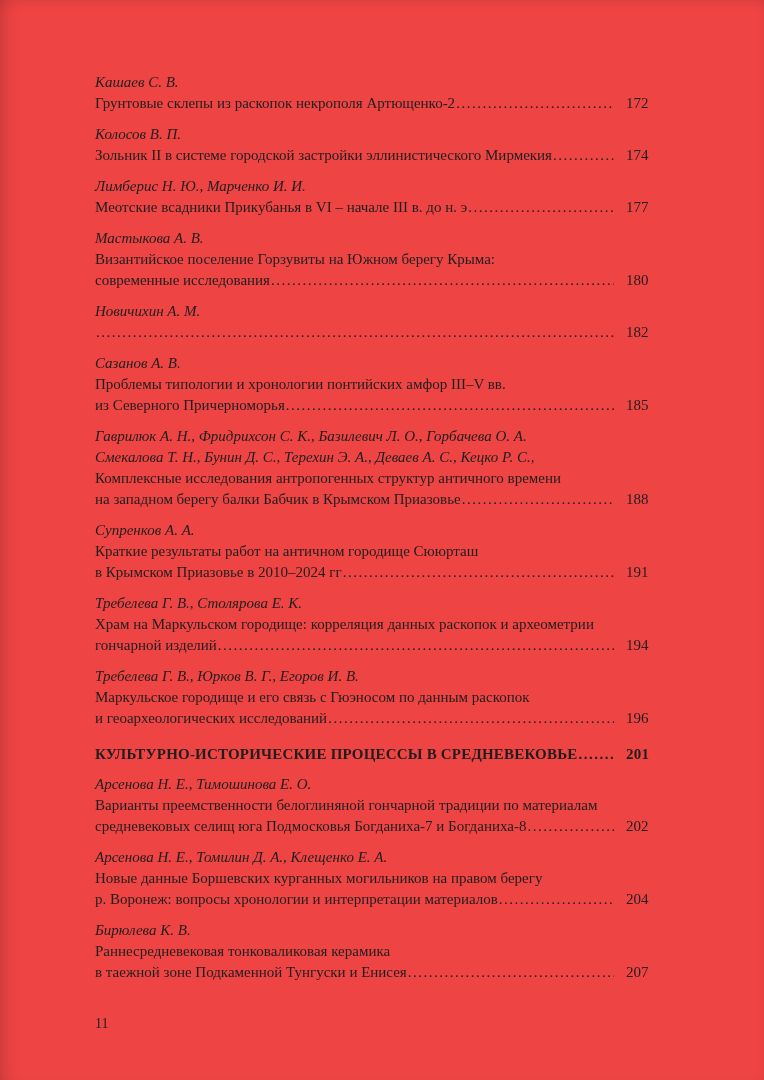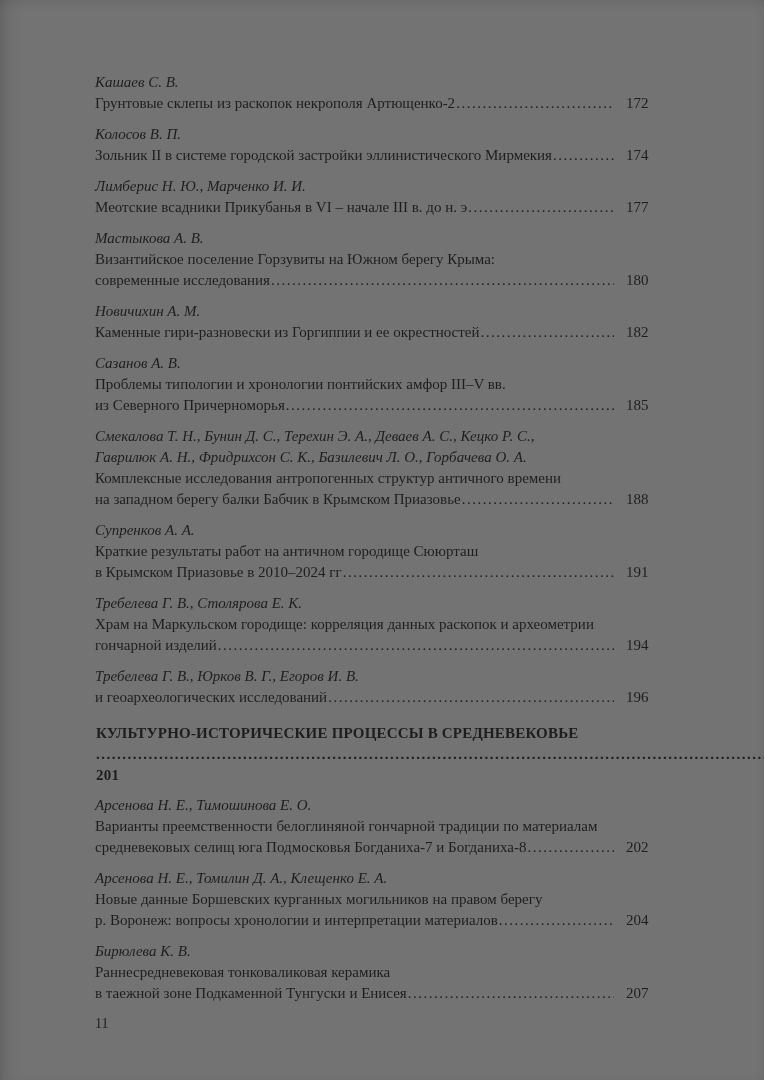--- a/index.html
+++ b/index.html
@@ -10,37 +10,37 @@
   }
   body {
     font-family: "Liberation Serif", "DejaVu Serif", serif;
     color: #1e1e1e;
     background: #f4f4f2;
   }
   .page {
     position: relative;
     width: 764px;
     height: 1080px;
-    background: #737373;
+    background: #ef4444;
     overflow: hidden;
     box-shadow:
       inset 14px 0 22px -16px rgba(0,0,0,.28),
       inset 0 10px 18px -14px rgba(0,0,0,.14),
       inset -8px 0 14px -12px rgba(0,0,0,.10);
   }
   .toc {
     position: absolute;
     left: 95px;
     top: 72px;
     width: 565px;
     font-size: 15px;
     line-height: 21px;
   }
   .toc > div + div { margin-top: 10px; }
-  .toc > .toc-section { margin-top: 15px; flex-direction: column; }
+  .toc > .toc-section { margin-top: 15px; }
   .toc > .toc-section + .entry { margin-top: 9px; }
 
   .authors-line {
     font-style: italic;
   }
   .title-line {}
   .tl-last {
     display: flex;
     align-items: baseline;
   }
@@ -106,37 +106,36 @@
         <div class="title-line">Византийское поселение Горзувиты на Южном берегу Крыма:</div>
         <div class="title-line tl-last">
           <span class="tl-text">современные исследования</span>
           <span class="leader">............................................................................................................................................................................................................................</span>
           <span class="pagenum">180</span>
         </div>
       </div>
       <div class="entry">
         <div class="authors-line">Новичихин А. М.</div>
         <div class="title-line tl-last">
-          <span class="tl-text">Каменные гири-разновески из Горгиппии и ее окрестностей</span>
           <span class="leader">............................................................................................................................................................................................................................</span>
           <span class="pagenum">182</span>
         </div>
       </div>
       <div class="entry">
         <div class="authors-line">Сазанов А. В.</div>
         <div class="title-line">Проблемы типологии и хронологии понтийских амфор III–V вв.</div>
         <div class="title-line tl-last">
           <span class="tl-text">из Северного Причерноморья</span>
           <span class="leader">............................................................................................................................................................................................................................</span>
           <span class="pagenum">185</span>
         </div>
       </div>
       <div class="entry">
+        <div class="authors-line">Гаврилюк А. Н., Фридрихсон С. К., Базилевич Л. О., Горбачева О. А.</div>
         <div class="authors-line">Смекалова Т. Н., Бунин Д. С., Терехин Э. А., Деваев А. С., Кецко Р. С.,</div>
-        <div class="authors-line">Гаврилюк А. Н., Фридрихсон С. К., Базилевич Л. О., Горбачева О. А.</div>
         <div class="title-line">Комплексные исследования антропогенных структур античного времени</div>
         <div class="title-line tl-last">
           <span class="tl-text">на западном берегу балки Бабчик в Крымском Приазовье</span>
           <span class="leader">............................................................................................................................................................................................................................</span>
           <span class="pagenum">188</span>
         </div>
       </div>
       <div class="entry">
         <div class="authors-line">Супренков А. А.</div>
         <div class="title-line">Краткие результаты работ на античном городище Сююрташ</div>
@@ -150,20 +149,21 @@
         <div class="authors-line">Требелева Г. В., Столярова Е. К.</div>
         <div class="title-line">Храм на Маркульском городище: корреляция данных раскопок и археометрии</div>
         <div class="title-line tl-last">
           <span class="tl-text">гончарной изделий</span>
           <span class="leader">............................................................................................................................................................................................................................</span>
           <span class="pagenum">194</span>
         </div>
       </div>
       <div class="entry">
         <div class="authors-line">Требелева Г. В., Юрков В. Г., Егоров И. В.</div>
+        <div class="title-line">Маркульское городище и его связь с Гюэносом по данным раскопок</div>
         <div class="title-line tl-last">
           <span class="tl-text">и геоархеологических исследований</span>
           <span class="leader">............................................................................................................................................................................................................................</span>
           <span class="pagenum">196</span>
         </div>
       </div>
       <div class="toc-section">
         <span class="sec-text">КУЛЬТУРНО-ИСТОРИЧЕСКИЕ ПРОЦЕССЫ В СРЕДНЕВЕКОВЬЕ</span>
         <span class="leader">............................................................................................................................................................................................................................</span>
         <span class="pagenum">201</span>

